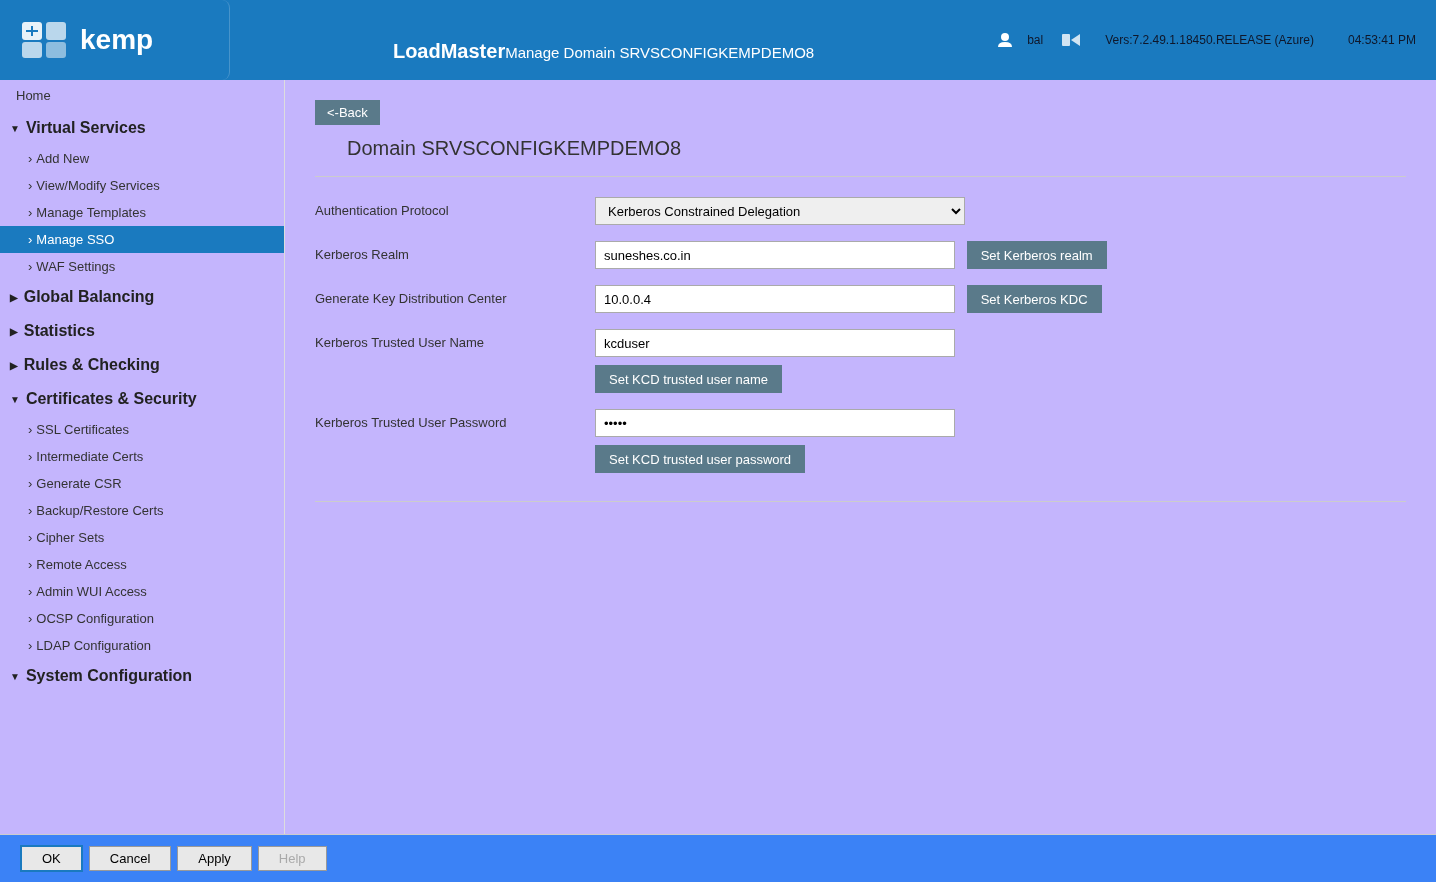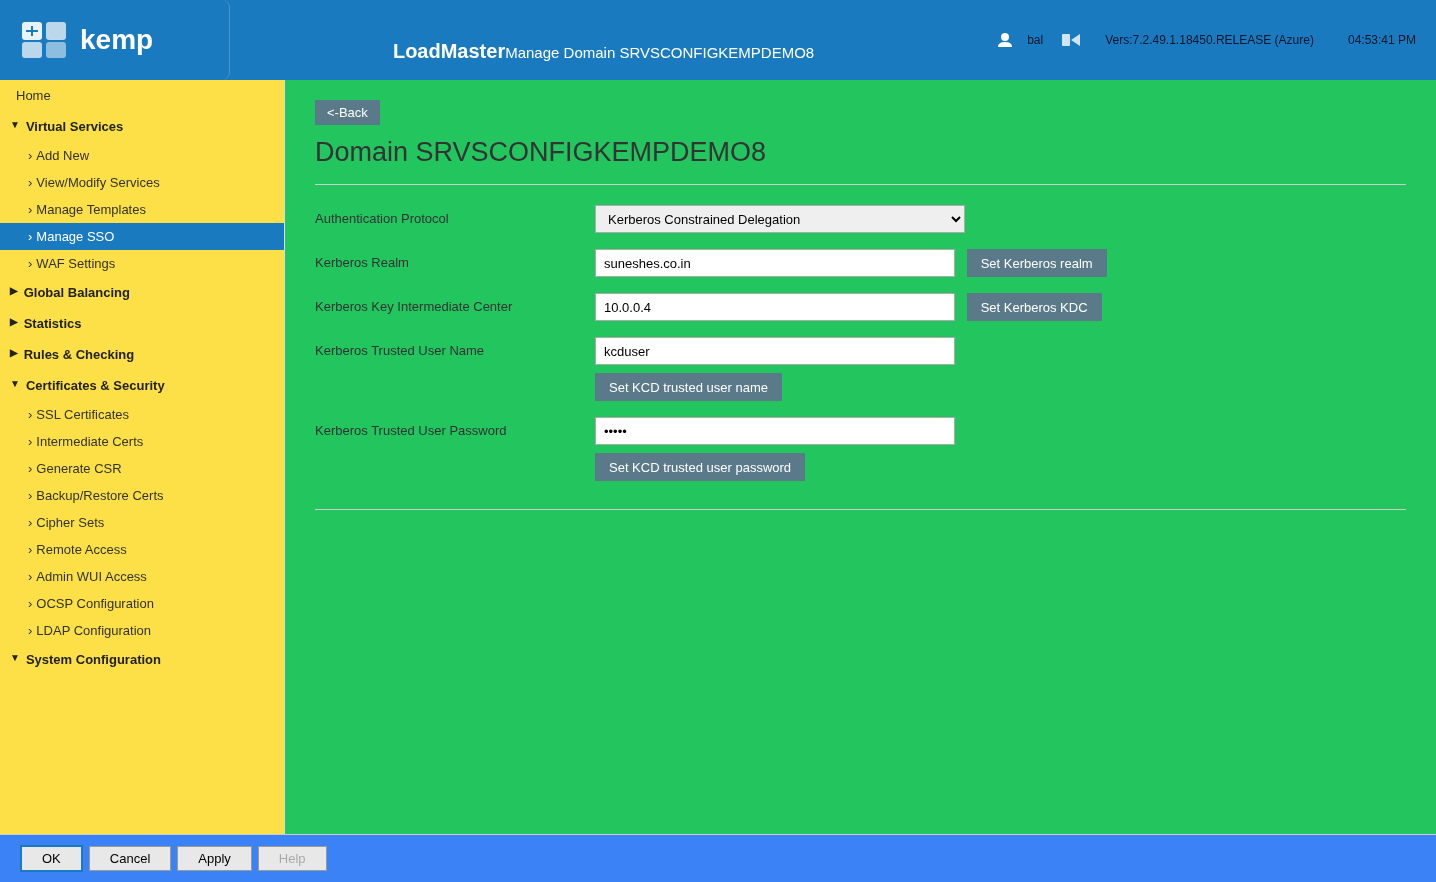--- a/index.html
+++ b/index.html
@@ -12,44 +12,44 @@
     .logo-text { font-size: 28px; font-weight: bold; color: white; }
     .header-title { flex: 1; display: flex; flex-direction: row; justify-content: center; padding: 0 20px; margin-top: 40px; }
     .header-app-name { font-size: 20px; font-weight: bold; color: white; }
     .header-subtitle { font-size: 15px; color: white; margin-top: 4px; }
     .header-info { display: flex; align-items: center; gap: 14px; padding: 0 20px; font-size: 12px; color: #0f172a; }
 
     
     .main-layout { display: flex; flex: 1; overflow: hidden; }
 
     
-    .sidebar { width: 285px; background: #fde047; border-right: 1px solid #ddd; overflow-y: auto; flex-shrink: 0; }
+    .sidebar { width: 285px; background: #c4b5fd; border-right: 1px solid #ddd; overflow-y: auto; flex-shrink: 0; }
     .sidebar-item { padding: 7px 12px 7px 16px; cursor: pointer; color: #333; font-size: 13px; }
-    .sidebar-section { font-weight: bold; padding: 8px 12px 8px 10px; color: #222; font-size: 13px; cursor: pointer; display: flex; gap: 6px; }
+    .sidebar-section { font-weight: bold; padding: 8px 12px 8px 10px; color: #222; font-size: 16px; cursor: pointer; display: flex; align-items: center; gap: 6px; }
     .sidebar-child { padding: 6px 12px 6px 28px; cursor: pointer; color: #333; font-size: 13px; }
     .sidebar-home { padding: 8px 12px 8px 16px; font-size: 13px; cursor: pointer; color: #333; }
     .arrow { display: inline-block; font-size: 10px; }
     .arrow-down::before { content: '▼'; }
     .arrow-right::before { content: '▶'; }
     .child-arrow::before { content: '›'; margin-right: 4px; }
 
     
     .sidebar::-webkit-scrollbar { width: 8px; }
     .sidebar::-webkit-scrollbar-track { background: #e8e8e8; }
     .sidebar::-webkit-scrollbar-thumb { background: #b0b0b0; border-radius: 4px; }
 
     
-    .content { flex: 1; background: #22c55e; overflow-y: auto; display: flex; flex-direction: column; }
+    .content { flex: 1; background: #c4b5fd; overflow-y: auto; display: flex; flex-direction: column; }
     .content-inner { padding: 20px 30px; flex: 1; }
 
     
     .back-btn { background: #5a7a8a; color: white; border: none; padding: 5px 12px; font-size: 13px; cursor: pointer; margin-bottom: 12px; }
 
     
-    .domain-title { font-size: 27px; color: #333; margin-bottom: 16px; }
+    .domain-title { font-size: 20px; color: #333; margin-bottom: 16px; margin-left: 32px; }
 
     
     .divider { border: none; border-top: 1px solid #ccc; margin: 12px 0; }
 
     
     .form-table { width: 100%; border-collapse: collapse; }
     .form-row { }
     .form-label { padding: 10px 20px 10px 0; color: #333; font-size: 13px; white-space: nowrap; vertical-align: top; padding-top: 14px; width: 280px; }
     .form-control { padding: 8px 0; vertical-align: top; margin-left: 12px; }
     .form-input { width: 360px; padding: 5px 8px; border: 1px solid #aaa; font-size: 13px; height: 28px; }
@@ -208,21 +208,21 @@
 
           <tr class="form-row">
             <td class="form-label">Kerberos Realm</td>
             <td class="form-control">
               <input type="text" class="form-input" value="suneshes.co.in" style="">
               <button class="form-btn">Set Kerberos realm</button>
             </td>
           </tr>
 
           <tr class="form-row">
-            <td class="form-label">Kerberos Key Intermediate Center</td>
+            <td class="form-label">Generate Key Distribution Center</td>
             <td class="form-control">
               <input type="text" class="form-input" value="10.0.0.4" style="">
               <button class="form-btn">Set Kerberos KDC</button>
             </td>
           </tr>
 
           <tr class="form-row">
             <td class="form-label">Kerberos Trusted User Name</td>
             <td class="form-control">
               <div>

